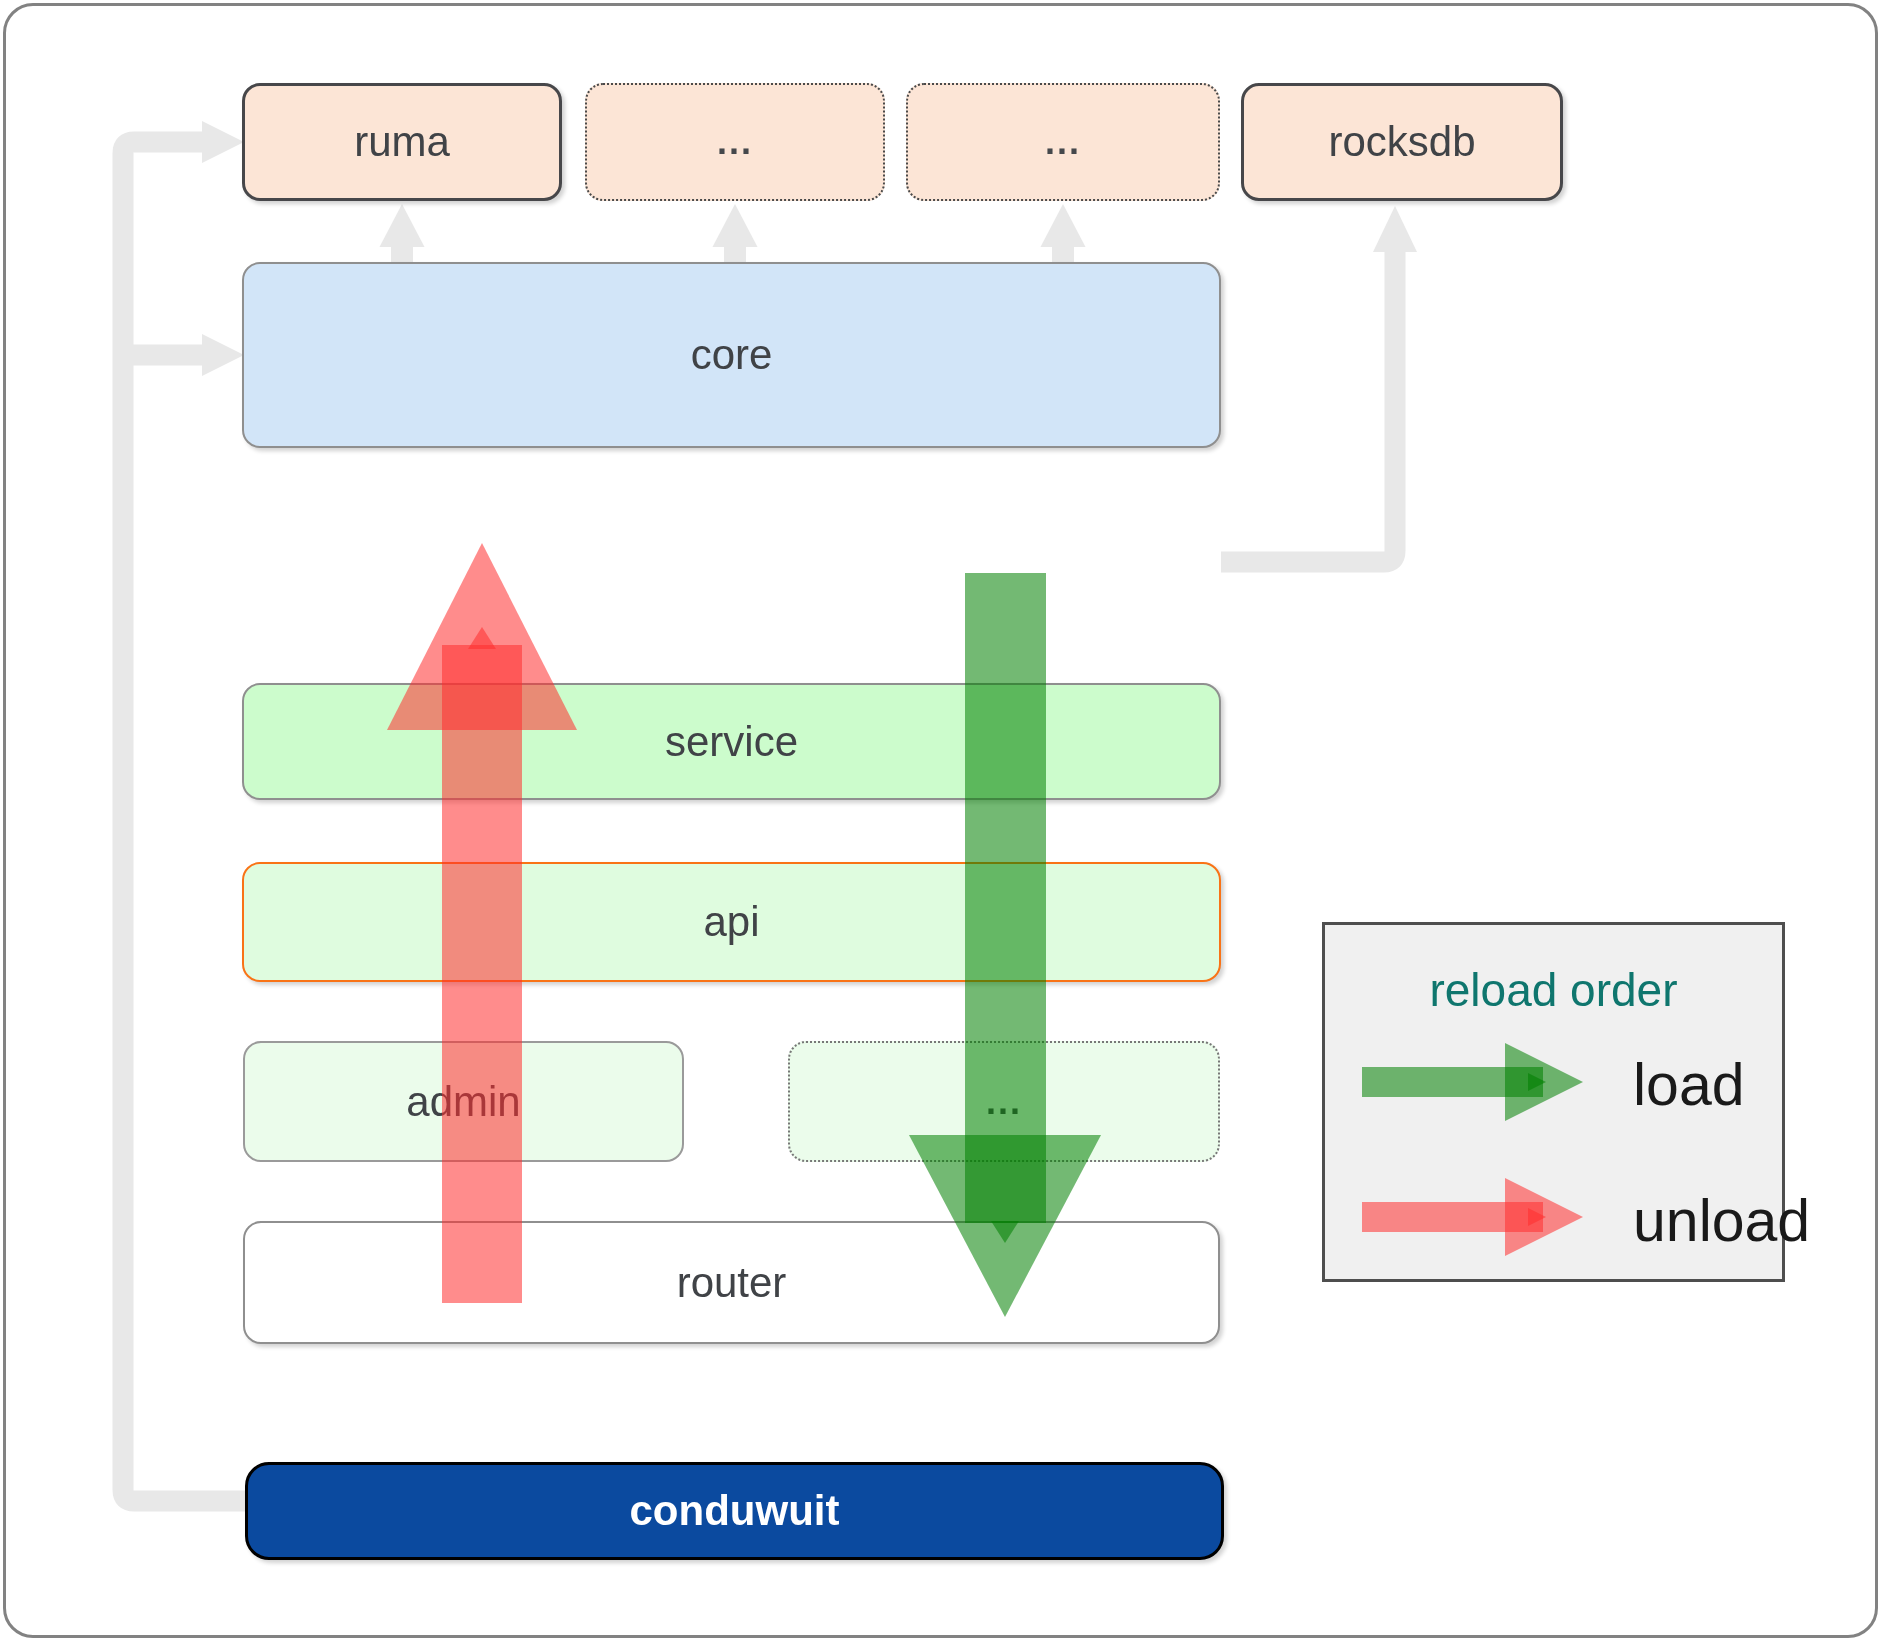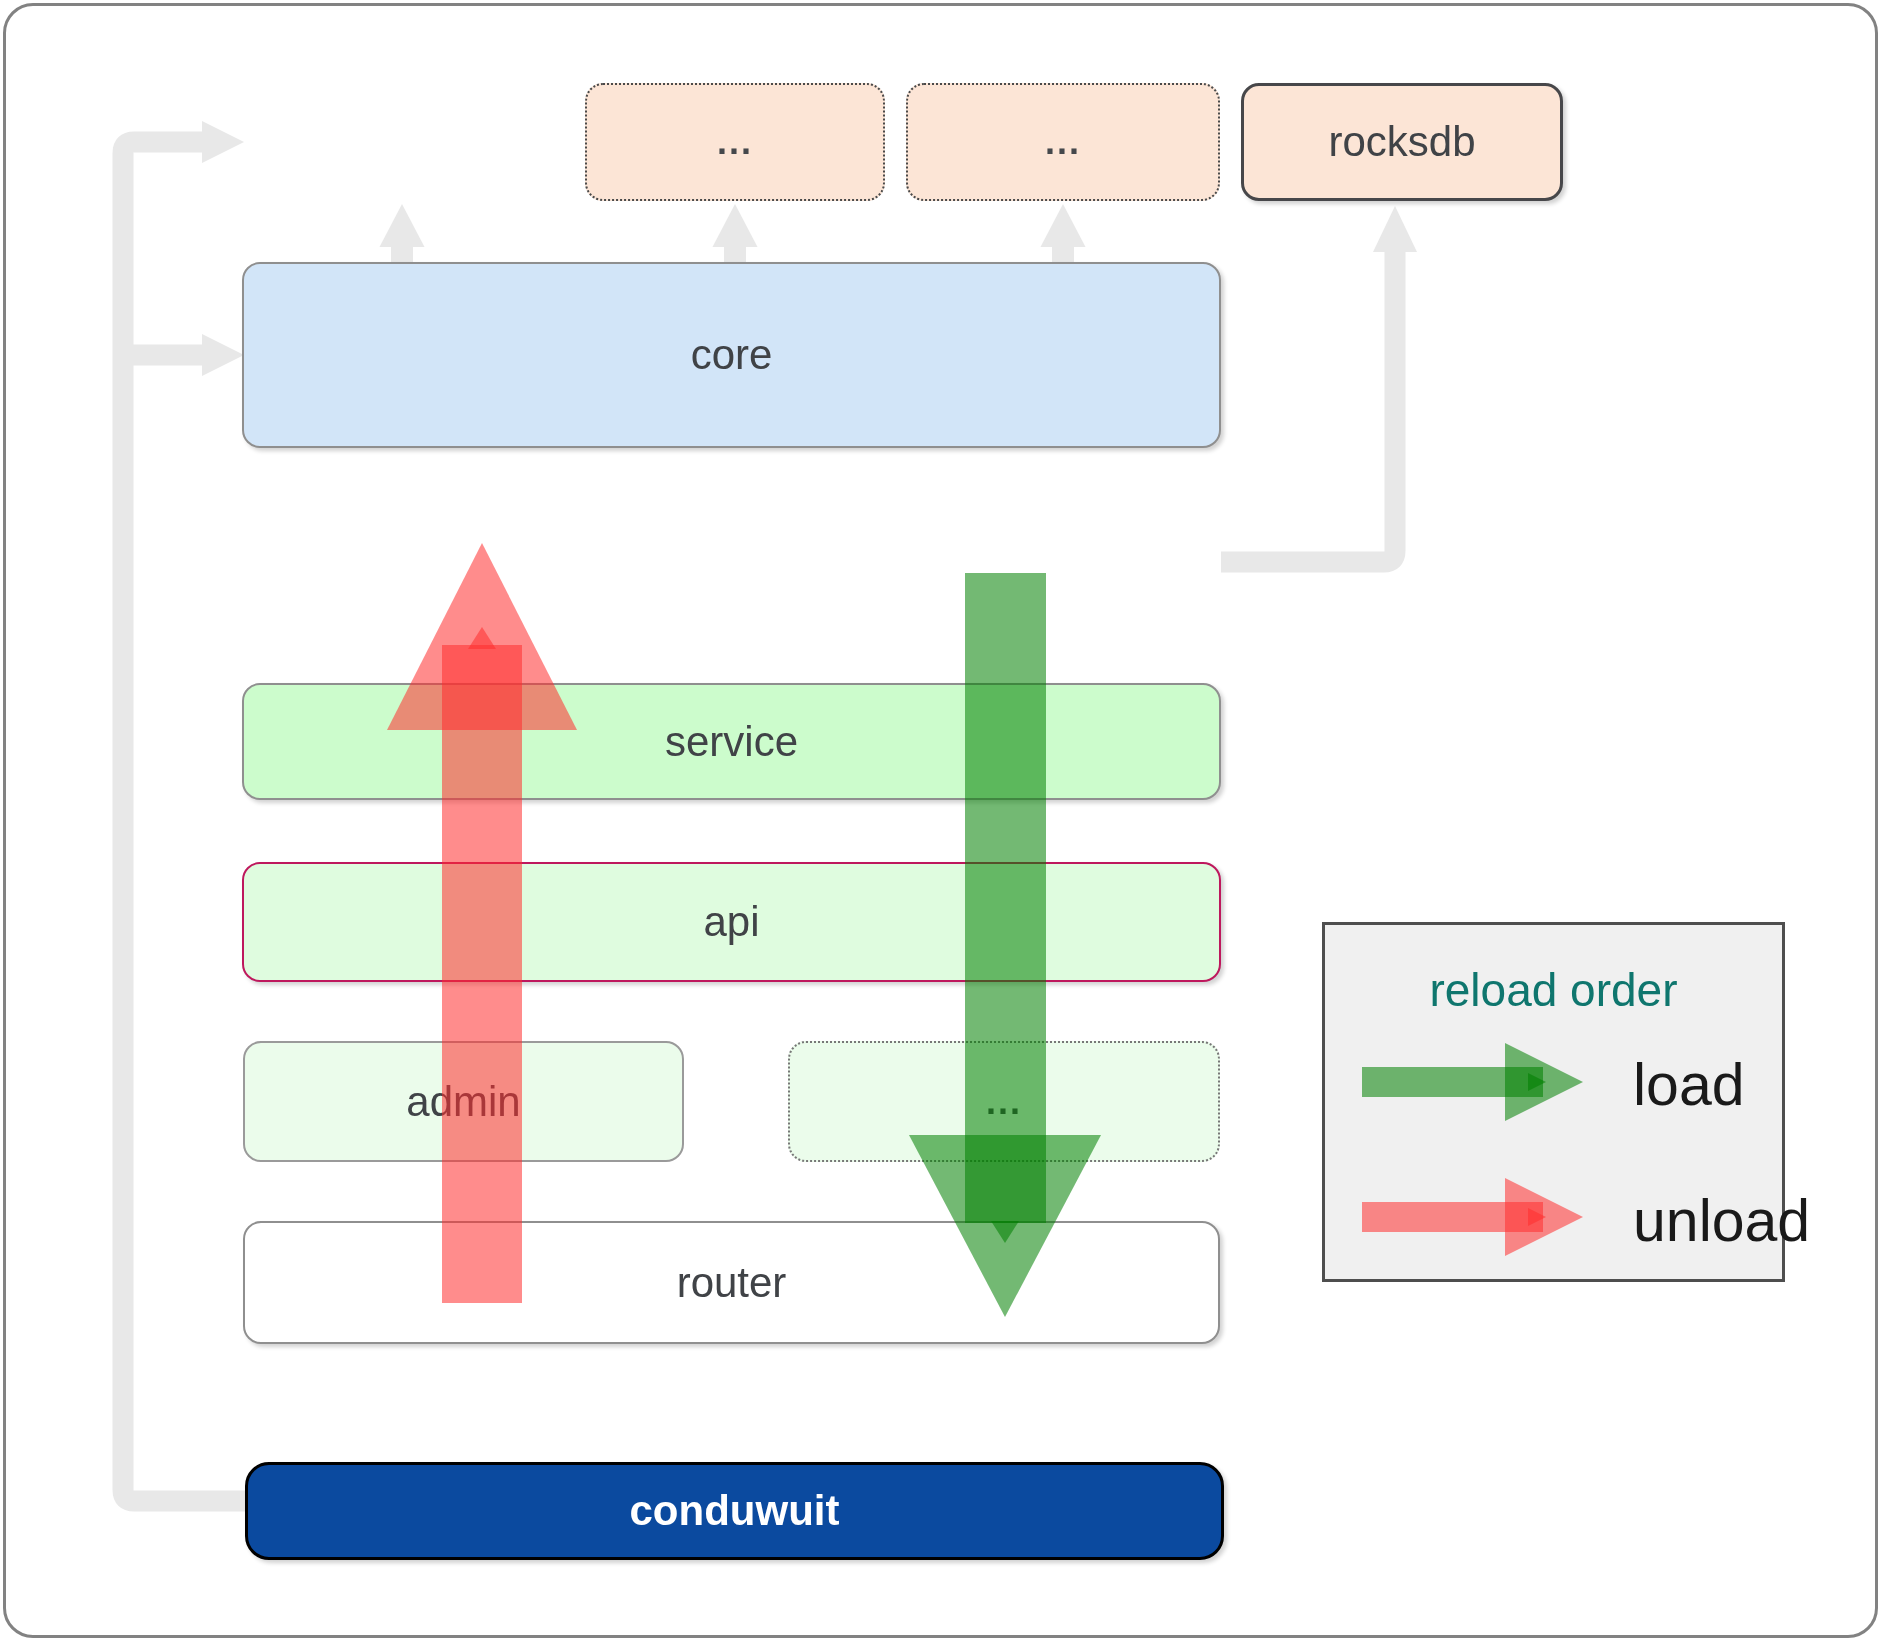--- a/index.html
+++ b/index.html
@@ -46,21 +46,21 @@
   .peach-dotted{background:var(--c-box_peach);border:2.5px dotted #4a4a4a;}
   .dots{font-weight:700;font-size:36px;letter-spacing:2px;color:#45484c;}
 
   .n-ruma{left:242px;top:83px;width:320px;height:118px;}
   .n-dots1{left:585px;top:83px;width:300px;height:118px;}
   .n-dots2{left:906px;top:83px;width:314px;height:118px;}
   .n-rocksdb{left:1241px;top:83px;width:322px;height:118px;}
   .n-core{left:242px;top:262px;width:979px;height:186px;background:var(--c-box_core_blue);border:2px solid #8f8f8f;}
   .n-database{left:242px;top:503px;width:979px;height:121px;background:var(--c-box_database_green);border:2px solid #8f8f8f;}
   .n-service{left:242px;top:683px;width:979px;height:117px;background:var(--c-box_service_green);border:2px solid #8f8f8f;}
-  .n-api{left:242px;top:862px;width:979px;height:120px;background:var(--c-box_api_green);border:2px solid #be185d;}
+  .n-api{left:242px;top:862px;width:979px;height:120px;background:var(--c-box_api_green);border:2px solid #f97316;}
   .n-admin{left:243px;top:1041px;width:441px;height:121px;background:var(--c-box_admin_green);border:2px solid #9a9a9a;}
   .n-dots3{left:788px;top:1041px;width:432px;height:121px;background:var(--c-box_admin_green);border:2px dotted #777;}
   .n-router{left:243px;top:1221px;width:977px;height:123px;background:var(--c-box_router_white);border:2px solid #8f8f8f;}
   .n-conduwuit{left:245px;top:1462px;width:979px;height:98px;background:var(--c-box_conduwuit_navy);
     border:3px solid #000;border-radius:24px;color:#ffffff;font-weight:700;}
 
   .legend{
     position:absolute;left:1322px;top:922px;width:463px;height:360px;box-sizing:border-box;
     background:var(--c-legend_bg);border:3px solid #4e4e4e;
   }
@@ -90,20 +90,23 @@
     <polygon class="gray-fill" points="1373,252 1417,252 1395,206"></polygon>
 
     <rect class="gray-fill" x="391" y="245" width="22" height="18"></rect>
     <polygon class="gray-fill" points="379.5,247 424.5,247 402,204"></polygon>
     <rect class="gray-fill" x="724" y="245" width="22" height="18"></rect>
     <polygon class="gray-fill" points="712.5,247 757.5,247 735,204"></polygon>
     <rect class="gray-fill" x="1052" y="245" width="22" height="18"></rect>
     <polygon class="gray-fill" points="1040.5,247 1085.5,247 1063,204"></polygon>
   </svg>
 
+  <div class="node n-ruma peach-solid shadow">
+    <span>ruma</span>
+  </div>
   <div class="node n-dots1 peach-dotted">
     <span class="dots">...</span>
   </div>
   <div class="node n-dots2 peach-dotted">
     <span class="dots">...</span>
   </div>
   <div class="node n-rocksdb peach-solid shadow">
     <span>rocksdb</span>
   </div>
   <div class="node n-core shadow">

